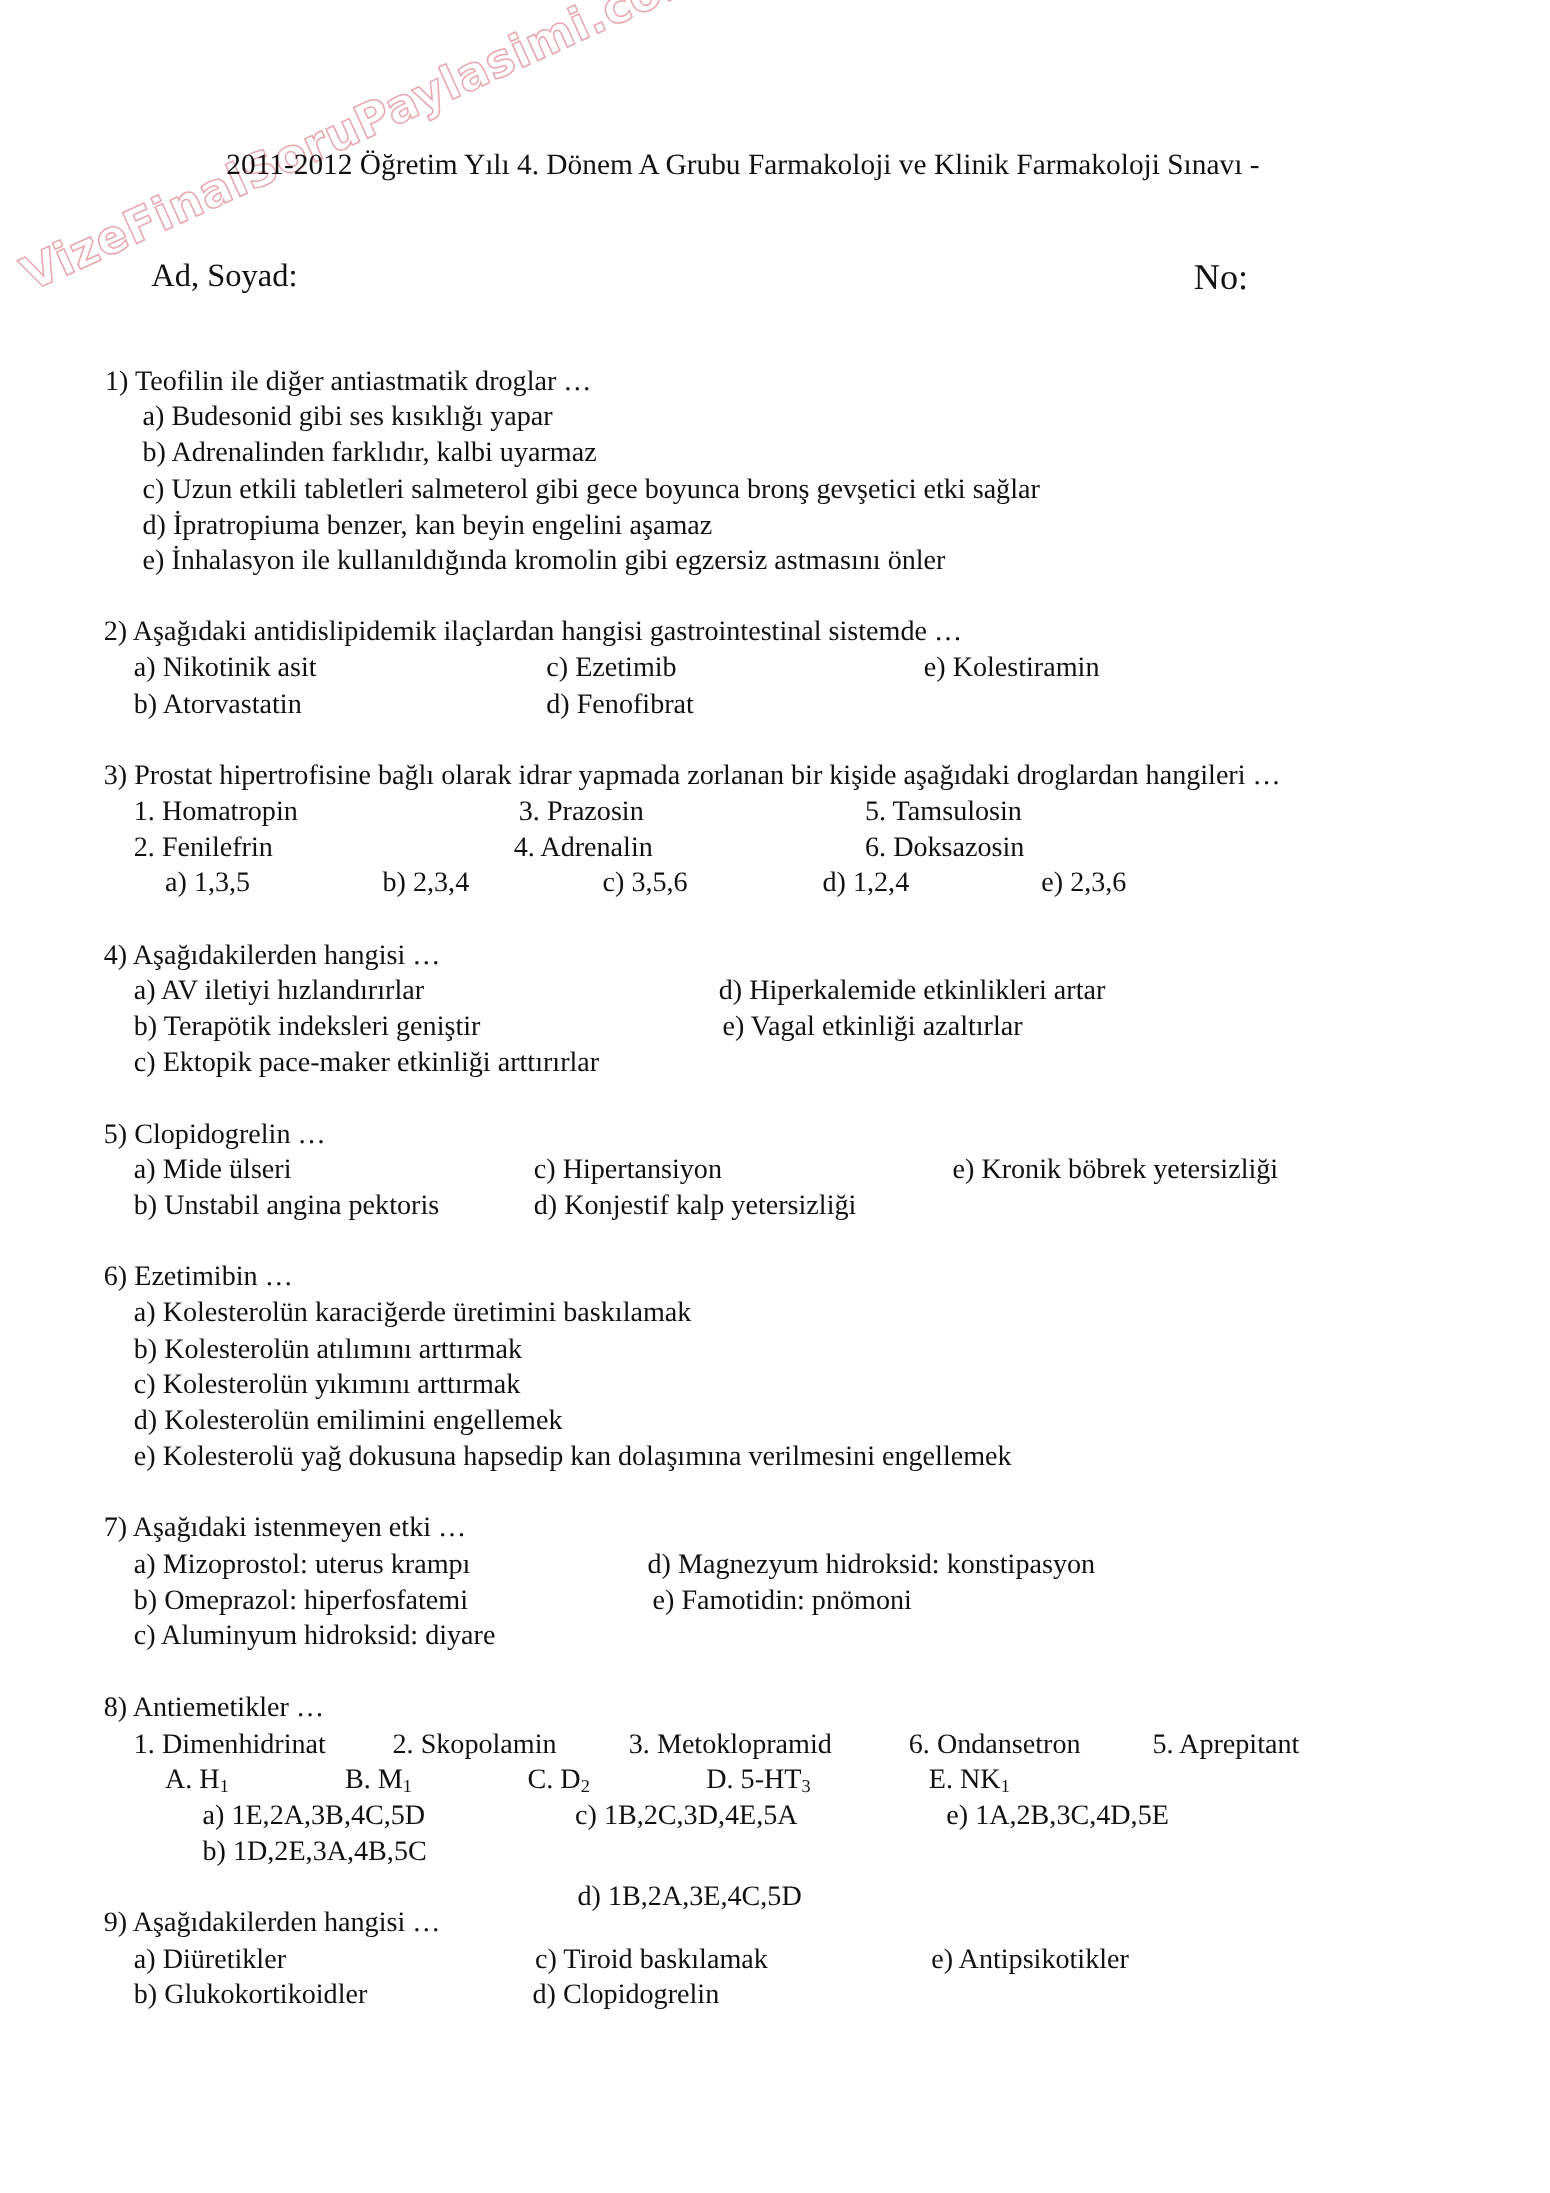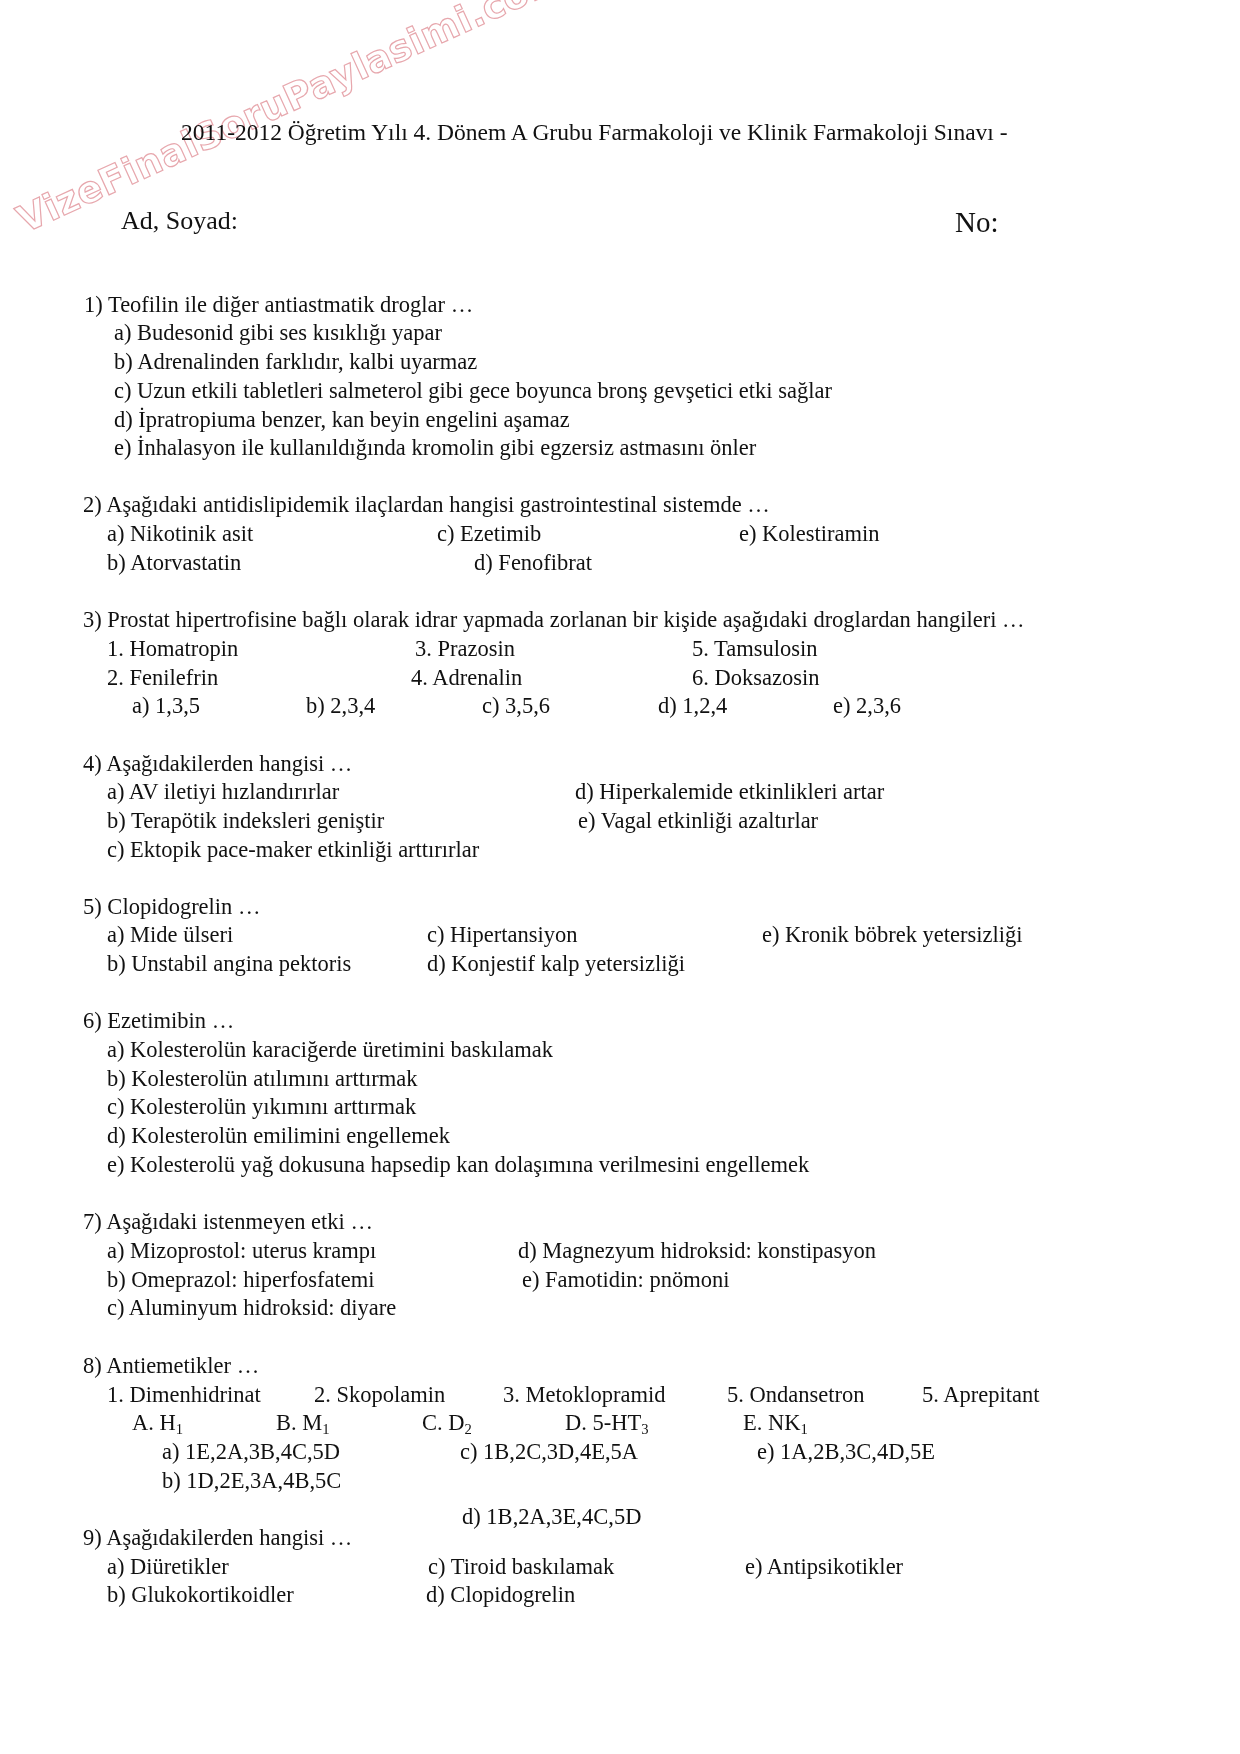--- a/index.html
+++ b/index.html
@@ -64,21 +64,21 @@
   <div class="abs" style="left:114px;top:380px;">c) Uzun etkili tabletleri salmeterol gibi gece boyunca bronş gevşetici etki sağlar</div>
   <div class="abs" style="left:114px;top:409px;">d) İpratropiuma benzer, kan beyin engelini aşamaz</div>
   <div class="abs" style="left:114px;top:437px;">e) İnhalasyon ile kullanıldığında kromolin gibi egzersiz astmasını önler</div>
 </div>
 
 <div>
   <div class="abs" style="left:83px;top:494px;">2) Aşağıdaki antidislipidemik ilaçlardan hangisi gastrointestinal sistemde …</div>
   <div class="abs" style="left:107px;top:523px;">a) Nikotinik asit</div>
   <div class="abs" style="left:107px;top:552px;">b) Atorvastatin</div>
   <div class="abs" style="left:437px;top:523px;">c) Ezetimib</div>
-  <div class="abs" style="left:437px;top:552px;margin-left:37px;">d) Fenofibrat</div>
+  <div class="abs" style="left:437px;top:552px;">d) Fenofibrat</div>
   <div class="abs" style="left:739px;top:523px;">e) Kolestiramin</div>
 </div>
 
 <div>
   <div class="abs" style="left:83px;top:609px;">3) Prostat hipertrofisine bağlı olarak idrar yapmada zorlanan bir kişide aşağıdaki droglardan hangileri …</div>
   <div class="abs" style="left:107px;top:638px;">1. Homatropin</div>
   <div class="abs" style="left:107px;top:667px;">2. Fenilefrin</div>
   <div class="abs" style="left:415px;top:638px;">3. Prazosin</div>
   <div class="abs" style="left:411px;top:667px;">4. Adrenalin</div>
   <div class="abs" style="left:692px;top:638px;">5. Tamsulosin</div>
@@ -124,21 +124,21 @@
   <div class="abs" style="left:107px;top:1297px;">c) Aluminyum hidroksid: diyare</div>
   <div class="abs" style="left:518px;top:1240px;">d) Magnezyum hidroksid: konstipasyon</div>
   <div class="abs" style="left:522px;top:1269px;">e) Famotidin: pnömoni</div>
 </div>
 
 <div>
   <div class="abs" style="left:83px;top:1355px;">8) Antiemetikler …</div>
   <div class="abs" style="left:107px;top:1384px;">1. Dimenhidrinat</div>
   <div class="abs" style="left:314px;top:1384px;">2. Skopolamin</div>
   <div class="abs" style="left:503px;top:1384px;">3. Metoklopramid</div>
-  <div class="abs" style="left:727px;top:1384px;">5. Ondansetron</div>
+  <div class="abs" style="left:727px;top:1384px;">6. Ondansetron</div>
   <div class="abs" style="left:922px;top:1384px;">5. Aprepitant</div>
 
   <div class="abs" style="left:132px;top:1412px;"><span>A. H</span><sub>1</sub></div>
   <div class="abs" style="left:276px;top:1412px;"><span>B. M</span><sub>1</sub></div>
   <div class="abs" style="left:422px;top:1412px;"><span>C. D</span><sub>2</sub></div>
   <div class="abs" style="left:565px;top:1412px;"><span>D. 5-HT</span><sub>3</sub></div>
   <div class="abs" style="left:743px;top:1412px;"><span>E. NK</span><sub>1</sub></div>
 
   <div class="abs" style="left:162px;top:1441px;">a) 1E,2A,3B,4C,5D</div>
   <div class="abs" style="left:162px;top:1470px;">b) 1D,2E,3A,4B,5C</div>

